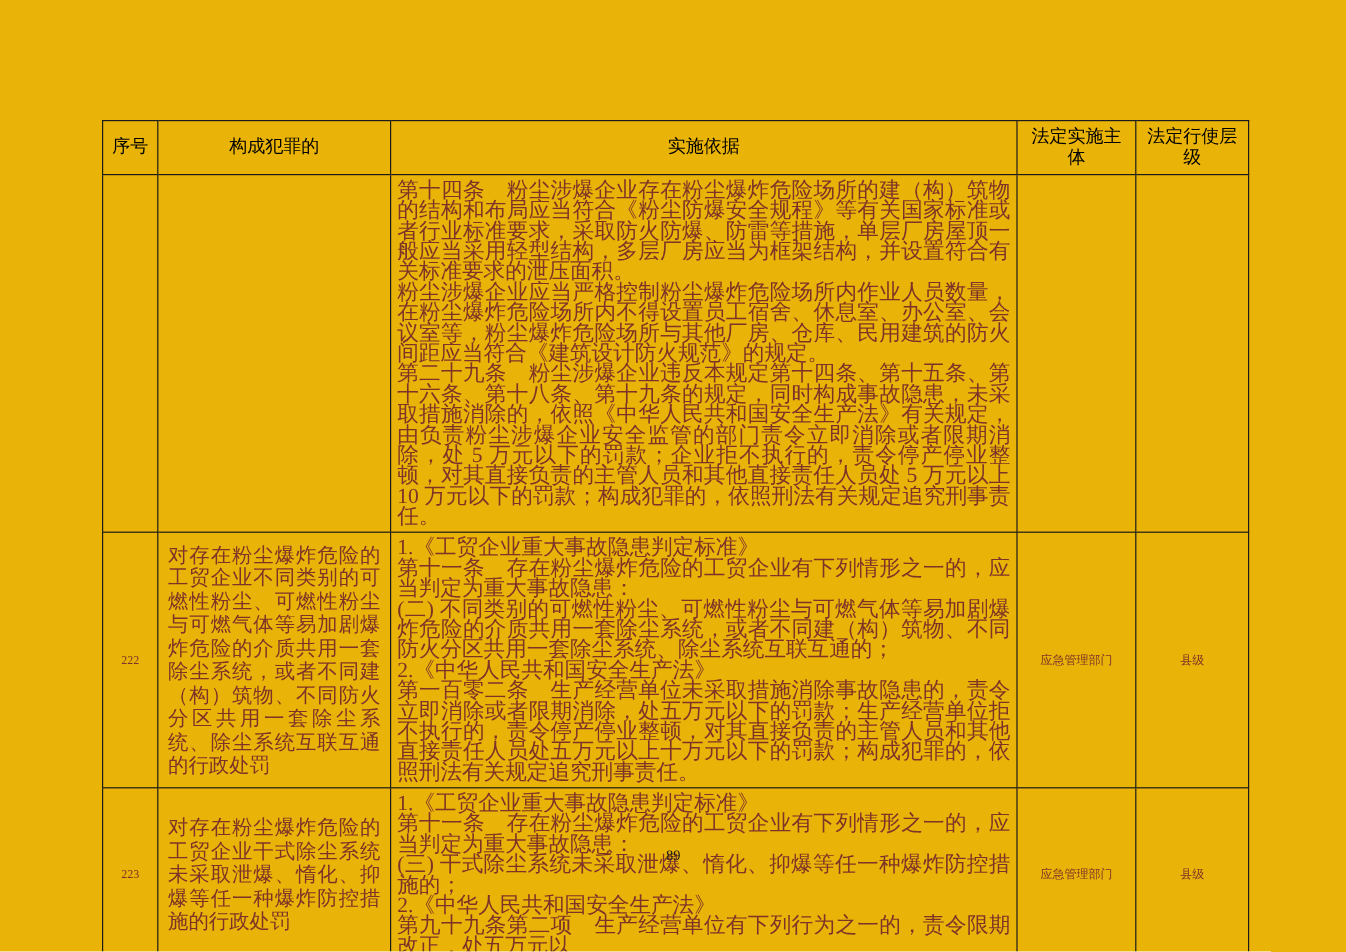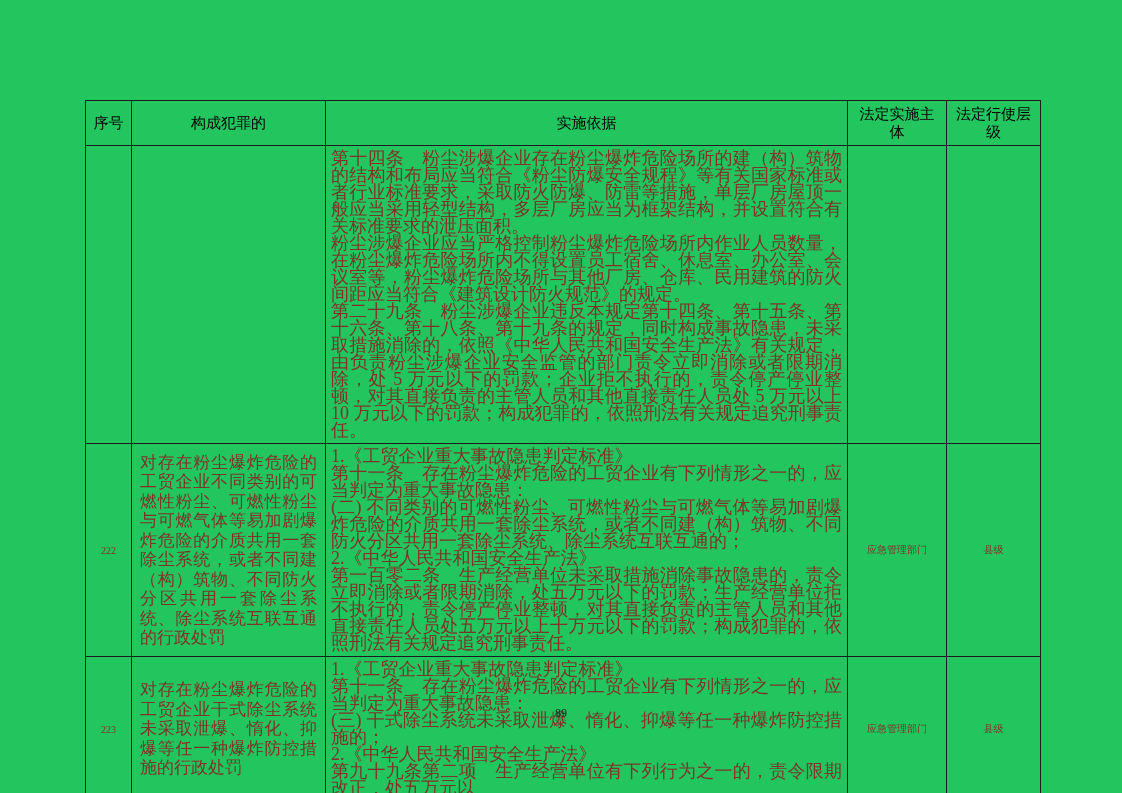--- a/index.html
+++ b/index.html
@@ -1,21 +1,21 @@
 <!DOCTYPE html>
 <html><head>
 <meta charset="utf-8">
 <style>
   * { margin: 0; padding: 0; box-sizing: border-box; }
   html, body { background: #ffffff; }
   .page {
     position: relative;
     width: 1122px;
     height: 793px;
-    background: #22c55e;
+    background: #eab308;
     font-family: "Liberation Serif", serif;
     overflow: hidden;
   }
   table.items {
     position: absolute;
     left: 85px;
     top: 100px;
     width: 955px;
     border-collapse: collapse;
     table-layout: fixed;

